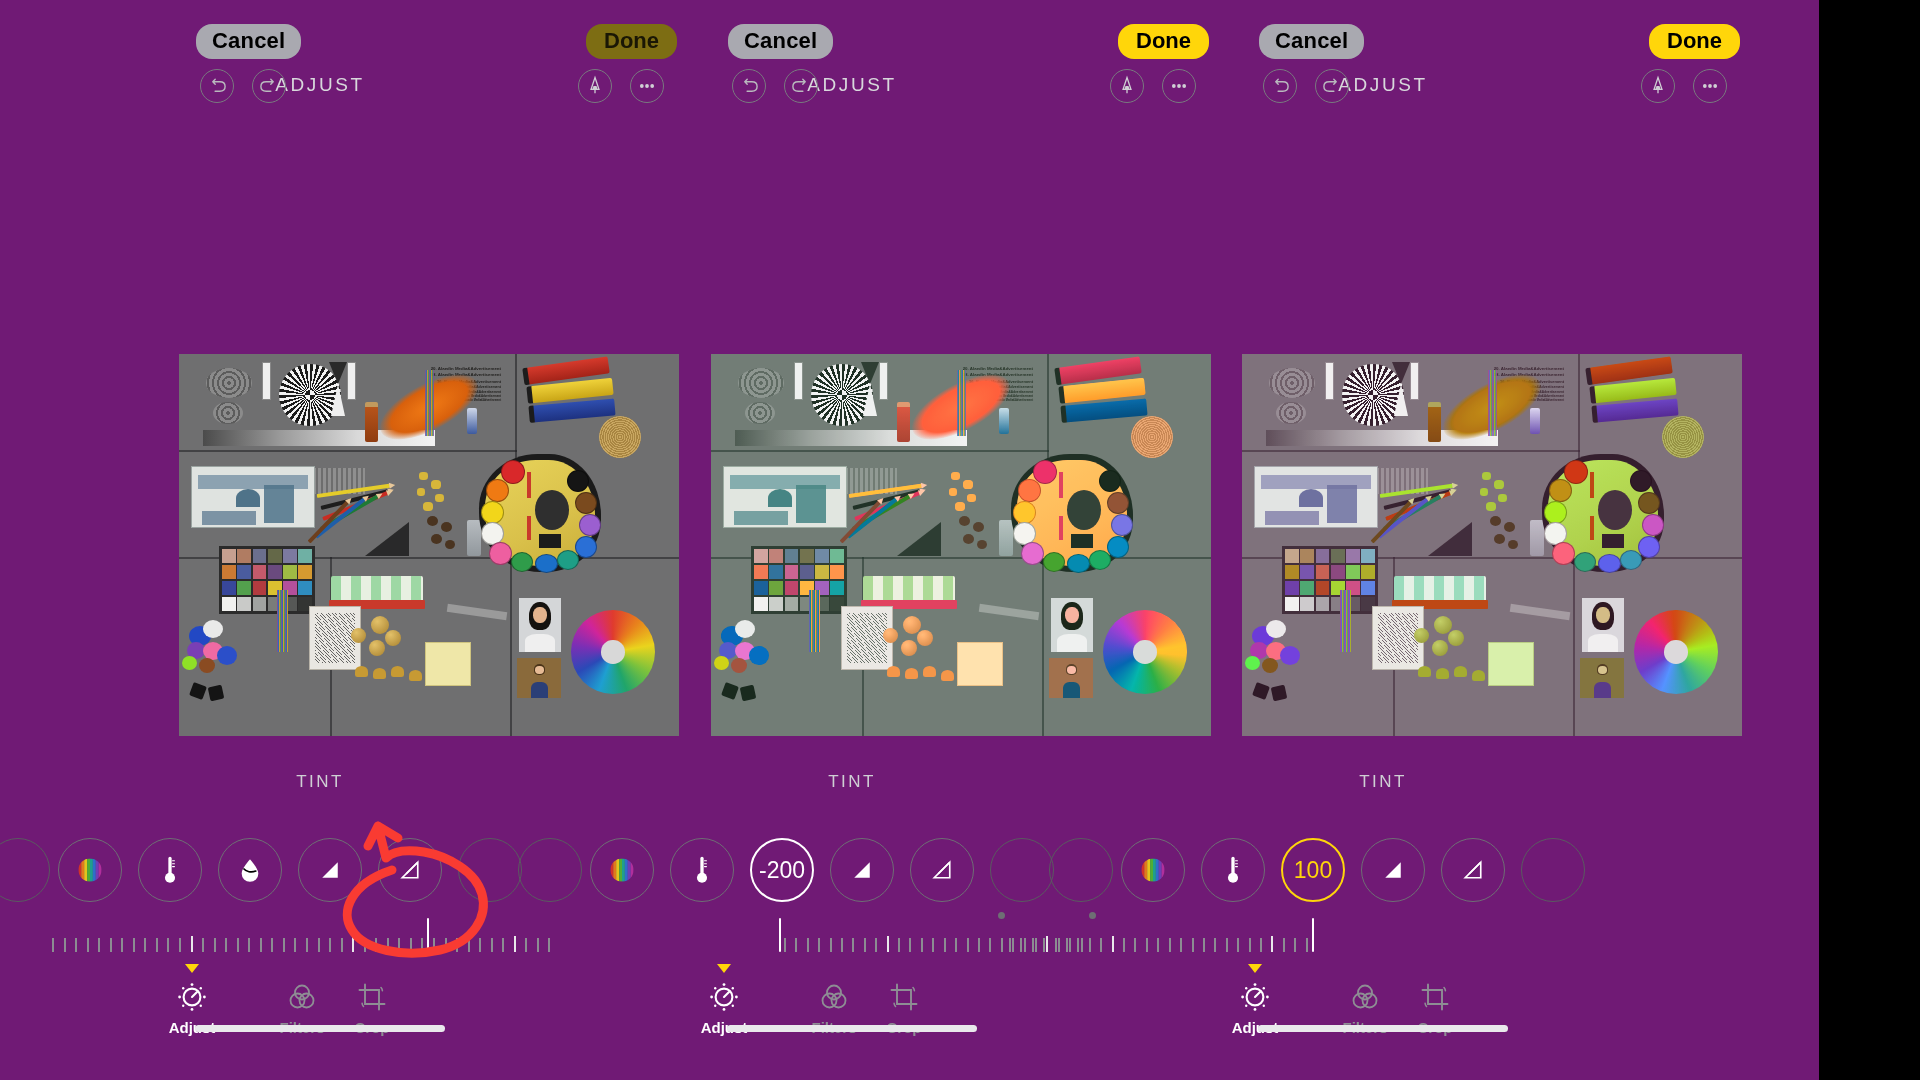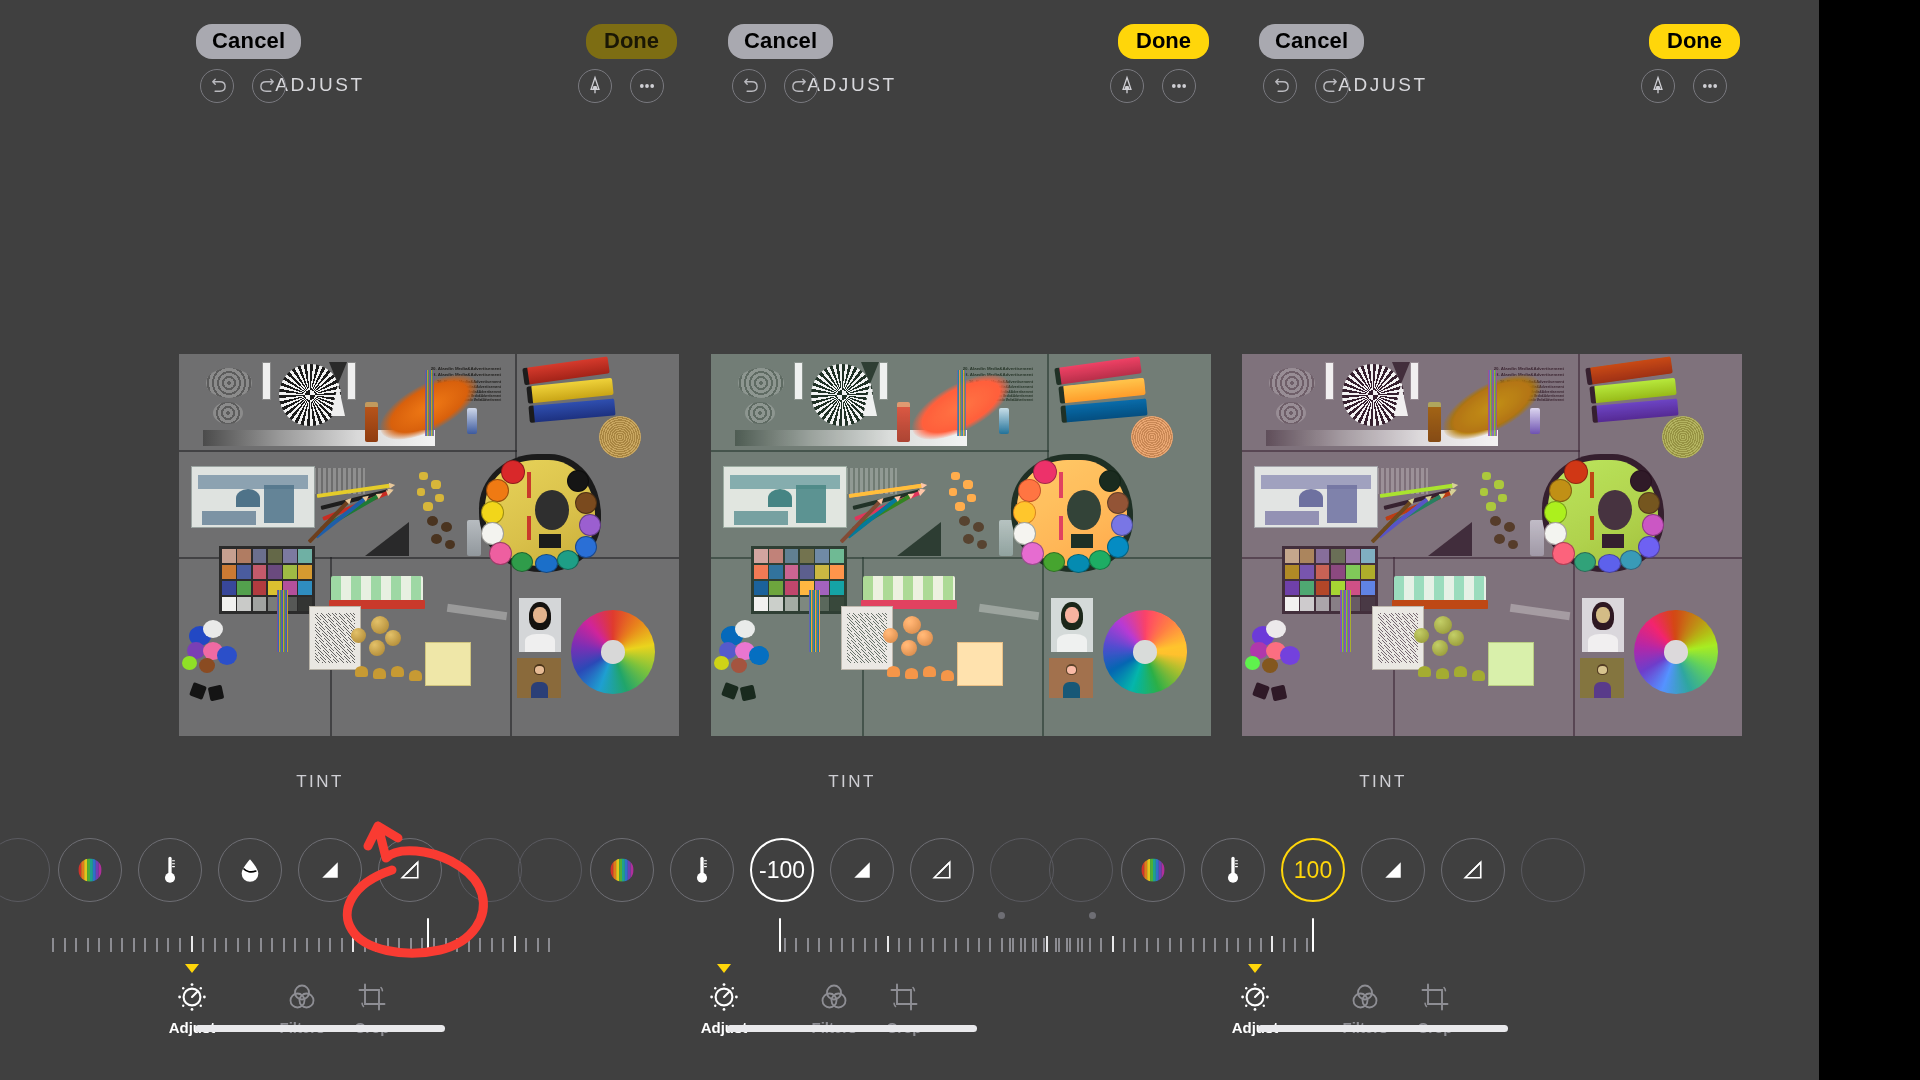--- a/index.html
+++ b/index.html
@@ -1,21 +1,21 @@
 <!DOCTYPE html>
 <html><head>
 <meta charset="utf-8">
 <style>
   * { box-sizing: border-box; margin: 0; padding: 0; }
   html, body {
     width: 1920px; height: 1080px;
     background: #000; overflow: hidden;
     font-family: "Liberation Sans", sans-serif;
   }
-  .stage { position: relative; width: 1819px; height: 1080px; background: #404040; }
+  .stage { position: relative; width: 1819px; height: 1080px; background: #701a75; }
 
   .panel { position: absolute; top: 0; height: 1080px; width: 640px; }
   .panel.p1 { left: 0; }
   .panel.p2 { left: 532px; }
   .panel.p3 { left: 1063px; }
 
   
   .topbar { position: absolute; left: 0; right: 0; top: 0; height: 120px; }
   .cancel-btn {
     position: absolute; top: 24px; left: 196px;
@@ -756,21 +756,21 @@
           </svg>
       </div>
       <div class="dial" style="left:138px;">
         <svg viewBox="0 0 64 64">
             <path d="M32 20v16" stroke="#fff" stroke-width="3.4" stroke-linecap="round" fill="none"></path>
             <circle cx="32" cy="40" r="5.2" fill="#fff"></circle>
             <path d="M34.6 22.5h2M34.6 25.5h2M34.6 28.5h2" stroke="#fff" stroke-width="1.1" stroke-linecap="round"></path>
           </svg>
       </div>
       <div class="dial active-white" style="left:218px;">
-        <span class="val white">-100</span>
+        <span class="val white">-200</span>
       </div>
       <div class="dial" style="left:298px;">
         <svg viewBox="0 0 64 64">
             <path d="M24 40h16V24z" fill="#fff"></path>
           </svg>
       </div>
       <div class="dial" style="left:378px;">
         <svg viewBox="0 0 64 64">
             <path d="M40 24L24 40h16z" fill="none" stroke="#fff" stroke-width="1.7"></path>
             <path d="M40 24L28 36" stroke="#fff" stroke-width="1.7"></path>

